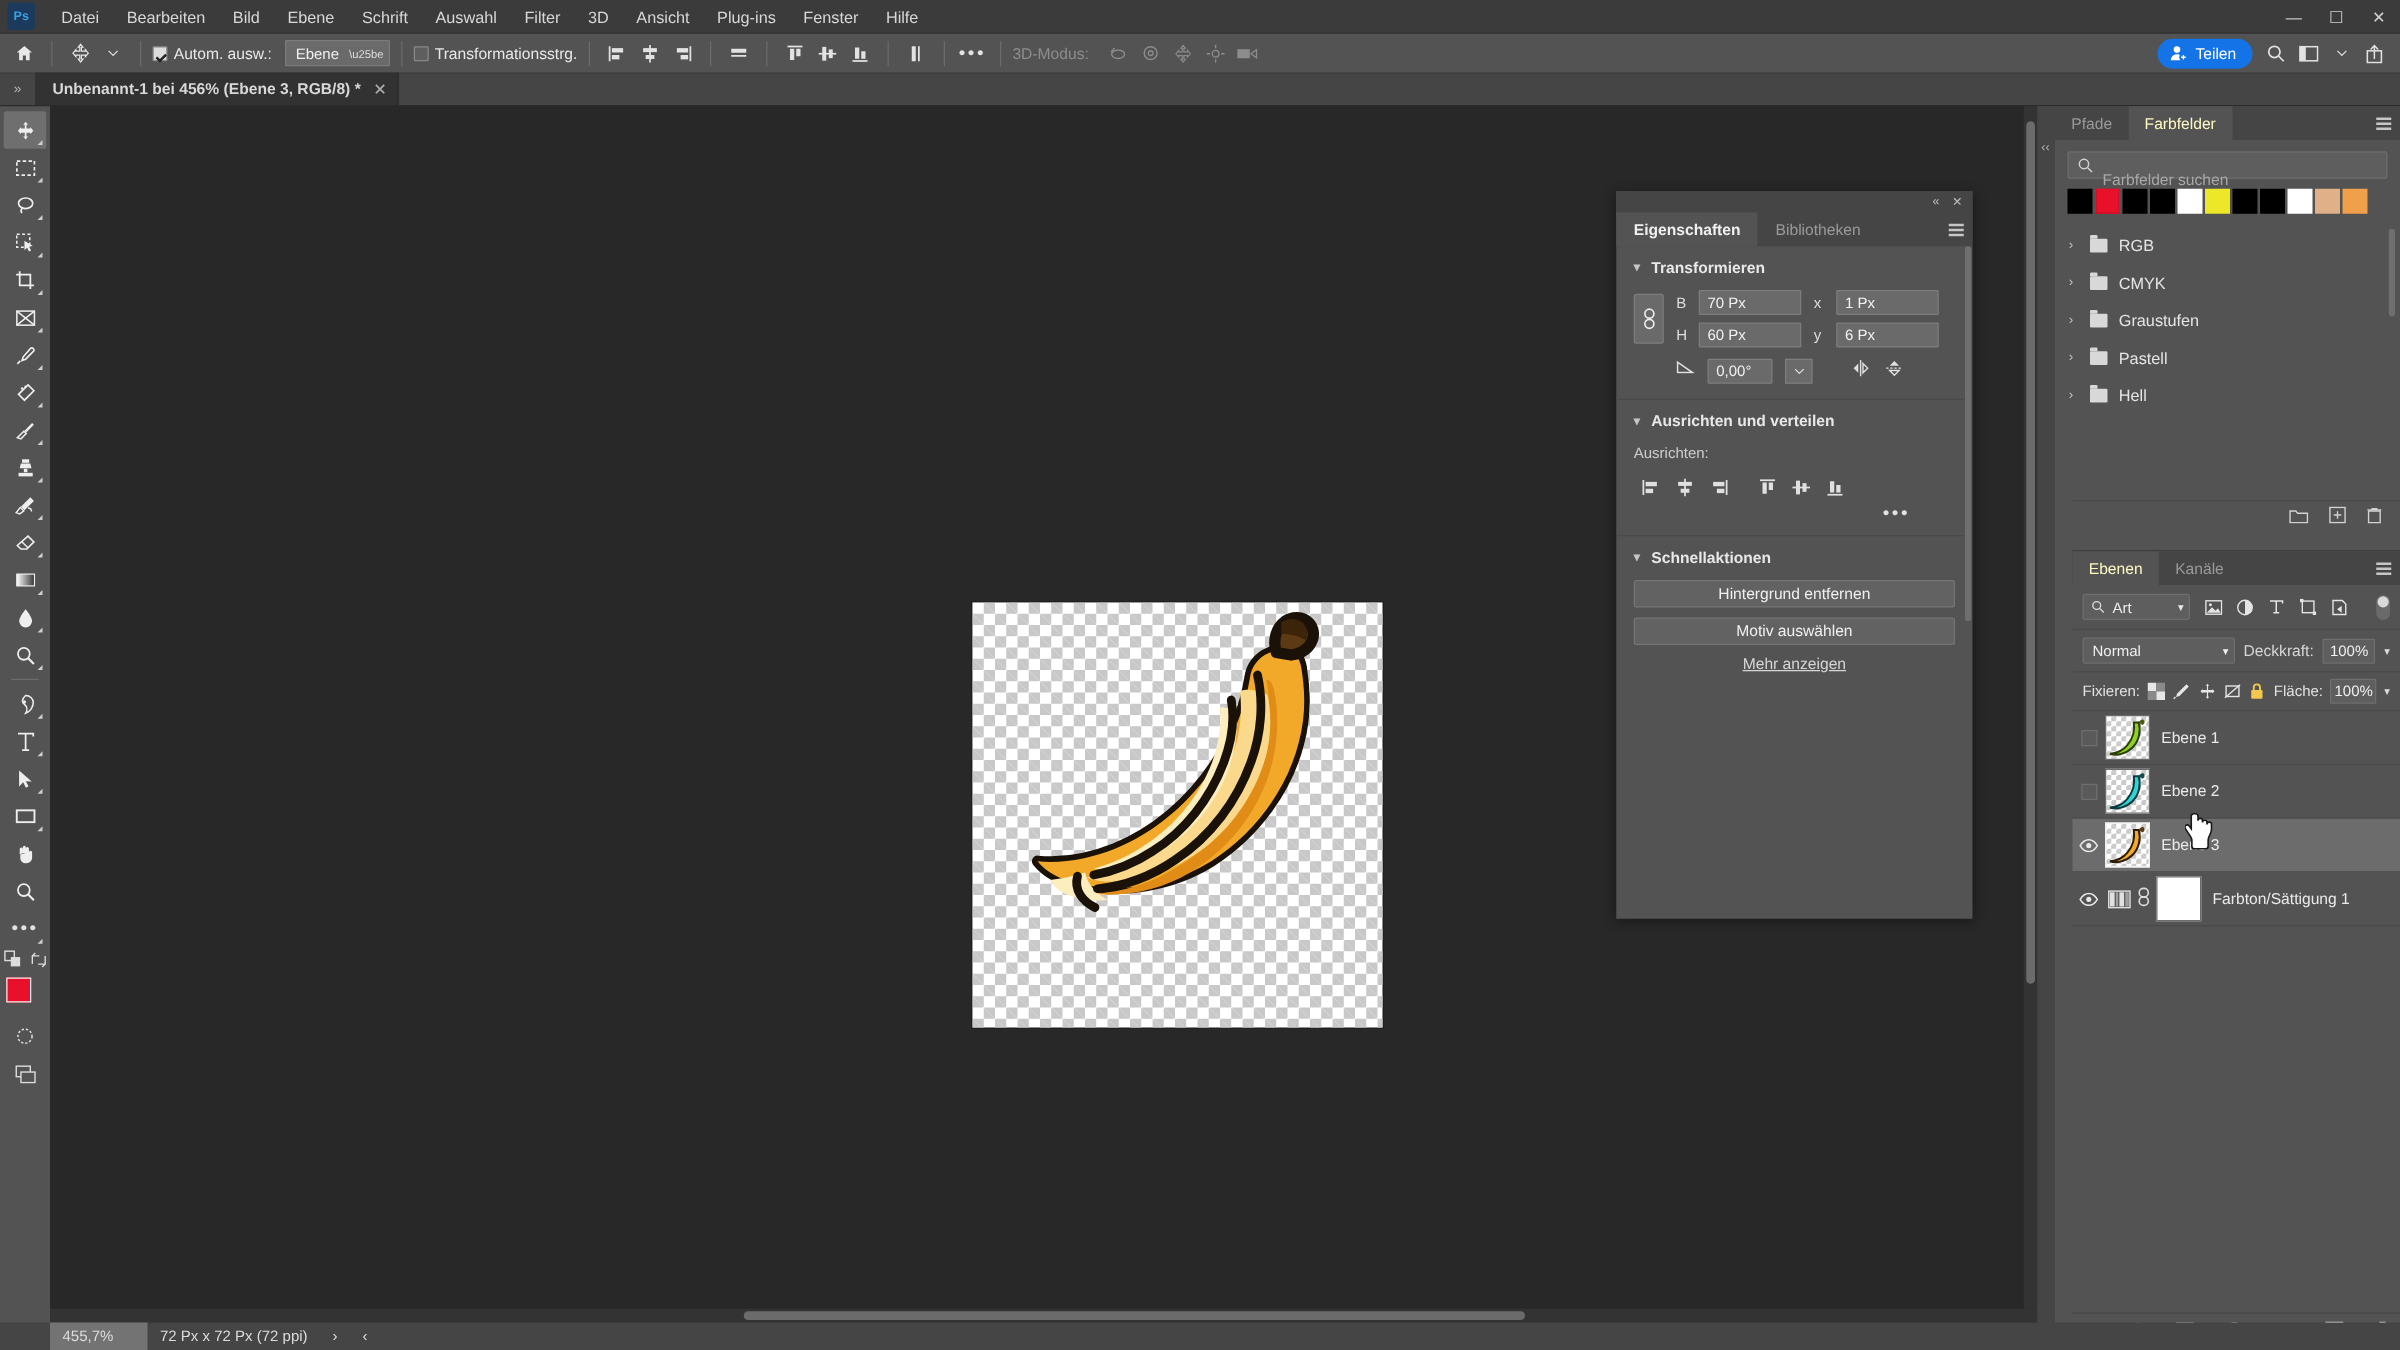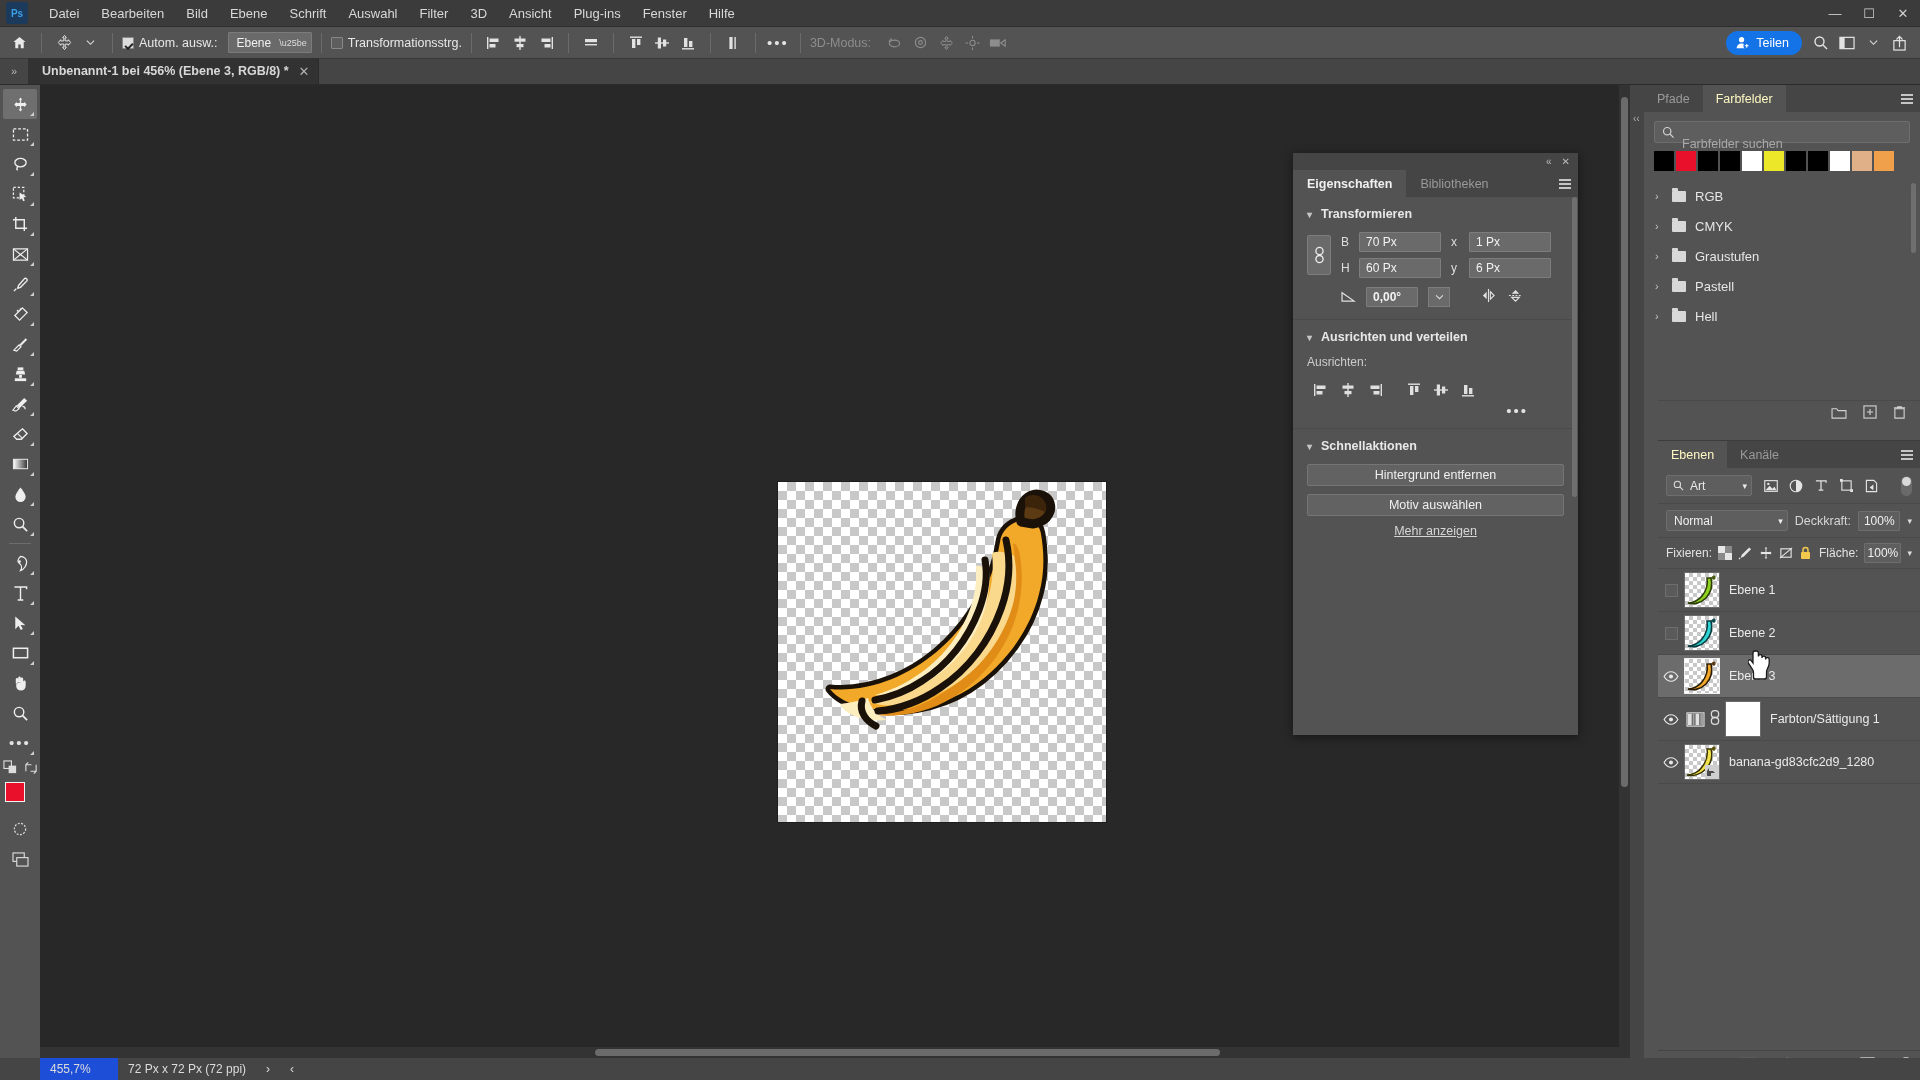--- a/index.html
+++ b/index.html
@@ -185,21 +185,21 @@
   }
   .xf-rows { display: flex; flex-direction: column; gap: 6px; }
   .xf-row { display: flex; align-items: center; gap: 6px; }
   .xf-lab { width: 12px; text-align: left; color: #dedede; font-size: 12px; }
   .fld {
     width: 82px; height: 20px; background: #6a6a6a; border: 1px solid #7d7d7d;
     color: #f2f2f2; font-size: 12px; display: flex; align-items: center;
     padding-left: 6px; border-radius: 1px;
   }
   .fld.sm { width: 52px; }
-  .angle-row { display: flex; align-items: center; gap: 10px; margin-top: 9px; font-weight: bold; }
+  .angle-row { display: flex; align-items: flex-start; gap: 10px; margin-top: 9px; }
   .sub-lab { color: #cdcdcd; font-size: 12px; margin-bottom: 9px; }
   .align-row { display: flex; align-items: center; gap: 0px; }
   .al-btn {
     width: 27px; height: 24px; display: flex; align-items: center;
     justify-content: center; color: #e0e0e0;
   }
   .al-gap { width: 12px; }
   .qbtn {
     height: 22px; background: #626262; border: 1px solid #757575; color: #f0f0f0;
     font-size: 12.5px; display: flex; align-items: center; justify-content: center;
@@ -1159,39 +1159,20 @@
           <span class="chain">
             <svg width="10" height="17" viewBox="0 0 11 18">
                 <rect x="1.5" y="1.5" width="8" height="7.5" rx="3.7" fill="none" stroke="#dcdcdc" stroke-width="1.4"></rect>
                 <rect x="1.5" y="9" width="8" height="7.5" rx="3.7" fill="none" stroke="#dcdcdc" stroke-width="1.4"></rect>
               </svg>
           </span>
           <div class="lthumb white-fill"></div>
           <span class="lname">Farbton/Sättigung 1</span>
         </div>
 
-        <div class="layer-row">
-          <div class="eye">
-            <svg width="16" height="11" viewBox="0 0 17 12">
-                <path d="M8.5 0.8C4 .8 1 6 1 6s3 5.2 7.5 5.2S16 6 16 6 13 .8 8.5.8z" fill="none" stroke="#e8e8e8" stroke-width="1.3"></path>
-                <circle cx="8.5" cy="6" r="2.2" fill="#e8e8e8"></circle>
-              </svg>
-          </div>
-          <div class="lthumb">
-            <svg width="34" height="34" viewBox="0 0 34 34">
-                <path d="M26 4c2 7 0 15-5 20-5 5-13 8-19 6 5 0 12-3 15-8 4-5 6-12 5-18z" fill="#f2e14a" stroke="#3a3506" stroke-width="1.5"></path>
-                <path d="M26 4c1-2 3-3 4-2s1 3-1 4z" fill="#5c5208"></path>
-              <g transform="translate(20,20)">
-                  <rect x="0" y="0" width="14" height="14" fill="#cfcfcf"></rect>
-                  <path d="M2 11h4V8h4l-2-2h-4V3L2 6z" fill="#4a4a4a"></path>
-                </g>
-              </svg>
-          </div>
-          <span class="lname">banana-gd83cfc2d9_1280</span>
-        </div>
 
         <div class="lp-foot">
           <span>
             <svg width="17" height="11" viewBox="0 0 18 12">
                 <rect x="1" y="2.5" width="8" height="7" rx="3.5" fill="none" stroke="#cfcfcf" stroke-width="1.3"></rect>
                 <rect x="9" y="2.5" width="8" height="7" rx="3.5" fill="none" stroke="#cfcfcf" stroke-width="1.3"></rect>
               </svg>
           </span>
           <span style="font-style:italic;font-family:'Liberation Serif',serif;font-size:15px;color:#d8d8d8">fx</span>
           <span>
@@ -1224,19 +1205,19 @@
                 <path d="M6 7v6M9 7v6" stroke="#d8d8d8" stroke-width="1.1"></path>
               </svg>
           </span>
         </div>
       </div>
     </div>
   </div>
 
   <div class="statusbar">
     <div style="width:40px"></div>
-    <div class="sb-cell" style="min-width:78px;background:#1d4ed8;height:22px;display:flex;align-items:center">455,7%</div>
+    <div class="sb-cell" style="min-width:78px;background:#737373;height:22px;display:flex;align-items:center">455,7%</div>
     <div class="sb-cell">72 Px x 72 Px (72 ppi)</div>
     <div class="sb-cell">›</div>
     <div class="sb-cell">‹</div>
   </div>
 
 </div>
 
 </body></html>

